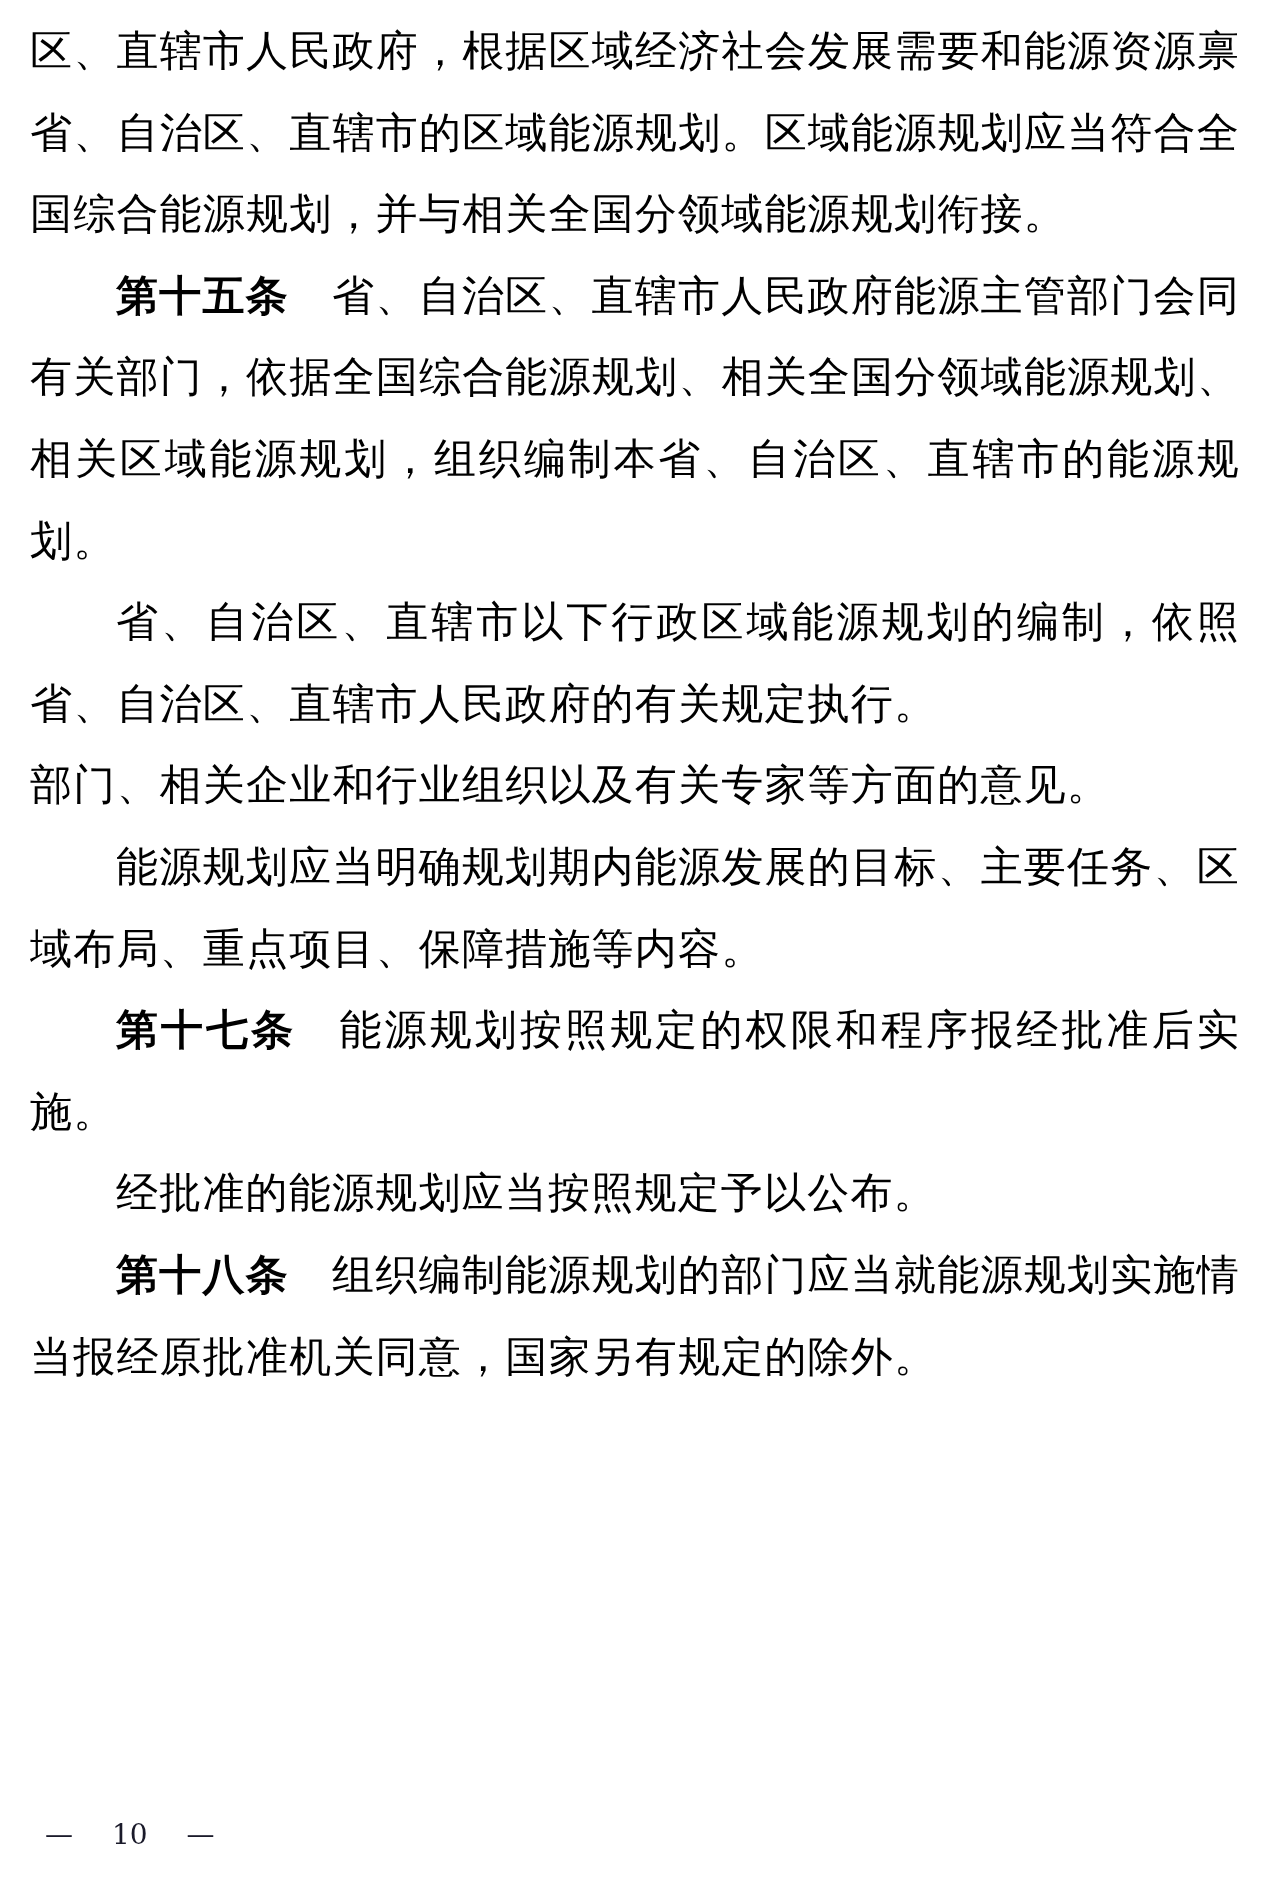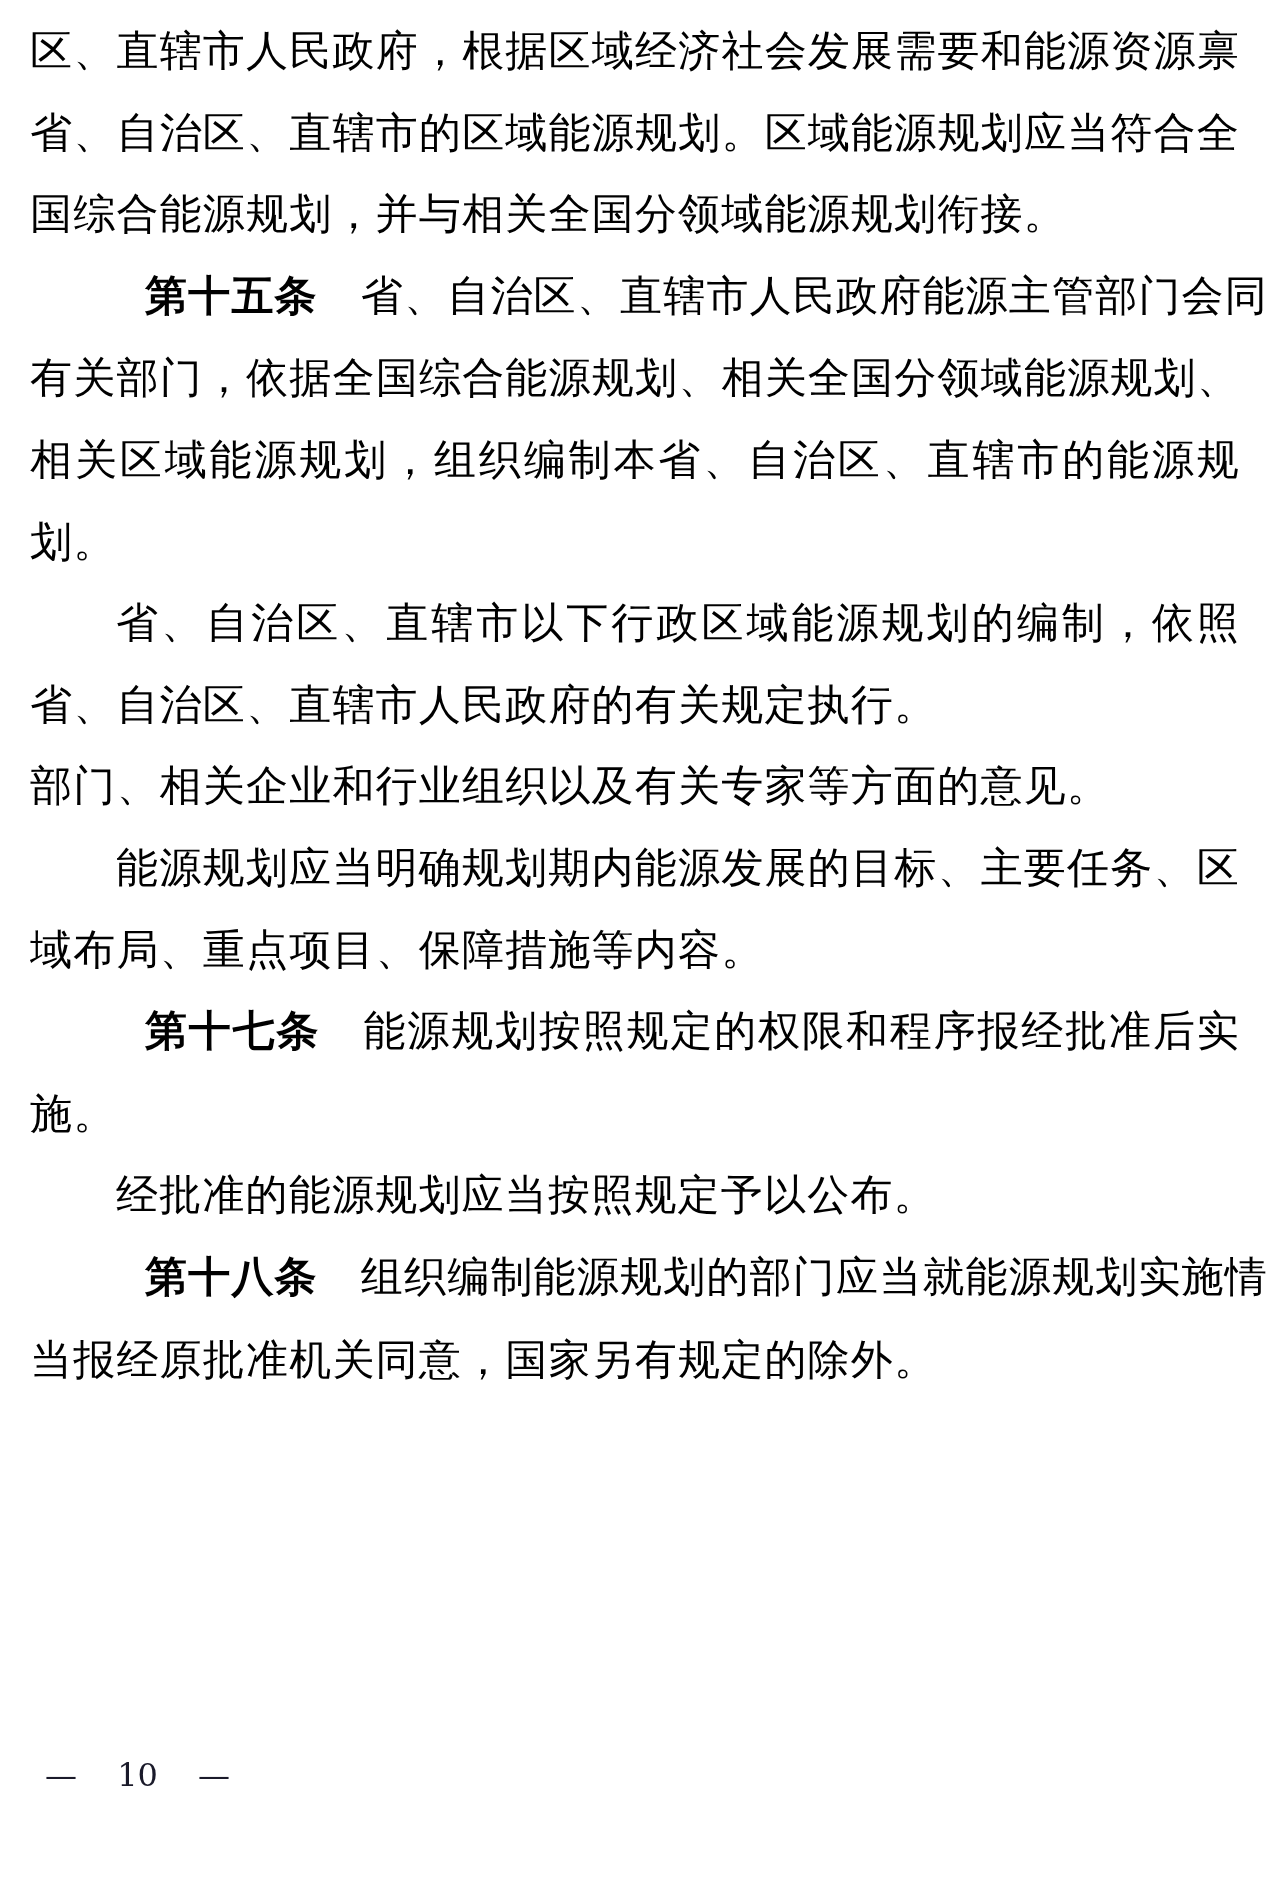--- a/index.html
+++ b/index.html
@@ -21,29 +21,28 @@
     letter-spacing: 1.2px;
     white-space: nowrap;
     text-align: justify;
     text-align-last: justify;
     text-justify: inter-character;
   }
   .line.end { text-align-last: left; }
   .line.ind { text-indent: 86px; }
   .b {
     font-weight: 700;
-    font-family: Liberation Serif, serif;
+    font-family: Liberation Sans, sans-serif;
     margin-right: 43px;
-    margin-left: 29px;
   }
   .footer {
     position: absolute;
     left: 45px;
-    top: 1752px;
-    font-size: 32px;
+    top: 1812px;
+    font-size: 28px;
     line-height: 46px;
     color: #1a1a2a;
   }
   .footer span { margin-right: 30px; }
   .footer span:last-child { margin-right: 0; }
 </style>
 </head>
 <body>
 
 <div class="content">

